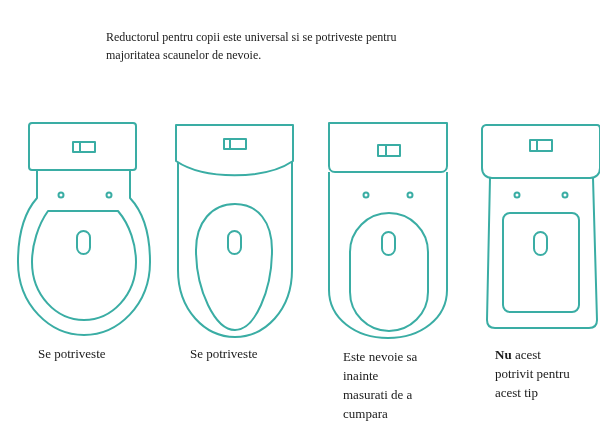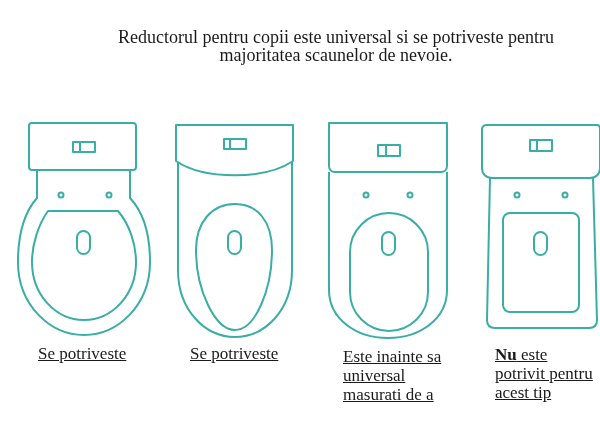--- a/index.html
+++ b/index.html
@@ -1,19 +1,19 @@
 <!DOCTYPE html>
 <html><head>
 <meta charset="utf-8">
 <style>
   html,body{margin:0;padding:0;background:#ffffff;}
   body{width:600px;height:440px;position:relative;overflow:hidden;font-family:"Liberation Serif","DejaVu Serif",serif;color:#1a1a1a;}
-  .intro{position:absolute;left:106px;top:28px;width:460px;font-size:18px;line-height:18px;text-align:center;}
+  .intro{position:absolute;left:106px;top:28px;width:460px;font-size:12px;line-height:18px;}
   svg.toilets{position:absolute;left:0;top:0;width:600px;height:440px;}
-  .cap{position:absolute;font-size:17px;line-height:19px;text-decoration:underline;}
+  .cap{position:absolute;font-size:13px;line-height:19px;}
   .cap b{font-weight:bold;}
 </style>
 </head>
 <body>
 
 <div class="intro">
   <div>Reductorul pentru copii este universal si se potriveste pentru</div>
   <div>majoritatea scaunelor de nevoie.</div>
 </div>
 
@@ -58,21 +58,22 @@
     <rect x="503" y="213" width="76" height="99" rx="7"></rect>
     <circle cx="517" cy="195" r="2.5"></circle>
     <circle cx="565" cy="195" r="2.5"></circle>
     <rect x="534" y="232" width="13" height="23" rx="6.5"></rect>
   </g>
 </svg>
 
 <div class="cap" style="left:38px;top:344px;">Se potriveste</div>
 <div class="cap" style="left:190px;top:344px;">Se potriveste</div>
 <div class="cap" style="left:343px;top:347px;width:130px;">
-  <div>Este inainte sa</div>
-  <div>universal</div>
+  <div>Este nevoie sa</div>
+  <div>inainte</div>
   <div>masurati de a</div>
+  <div>cumpara</div>
 </div>
 <div class="cap" style="left:495px;top:345px;width:110px;">
-  <div><b>Nu</b><span> este</span></div>
+  <div><b>Nu</b><span> acest</span></div>
   <div>potrivit pentru</div>
   <div>acest tip</div>
 </div>
 
 </body></html>

